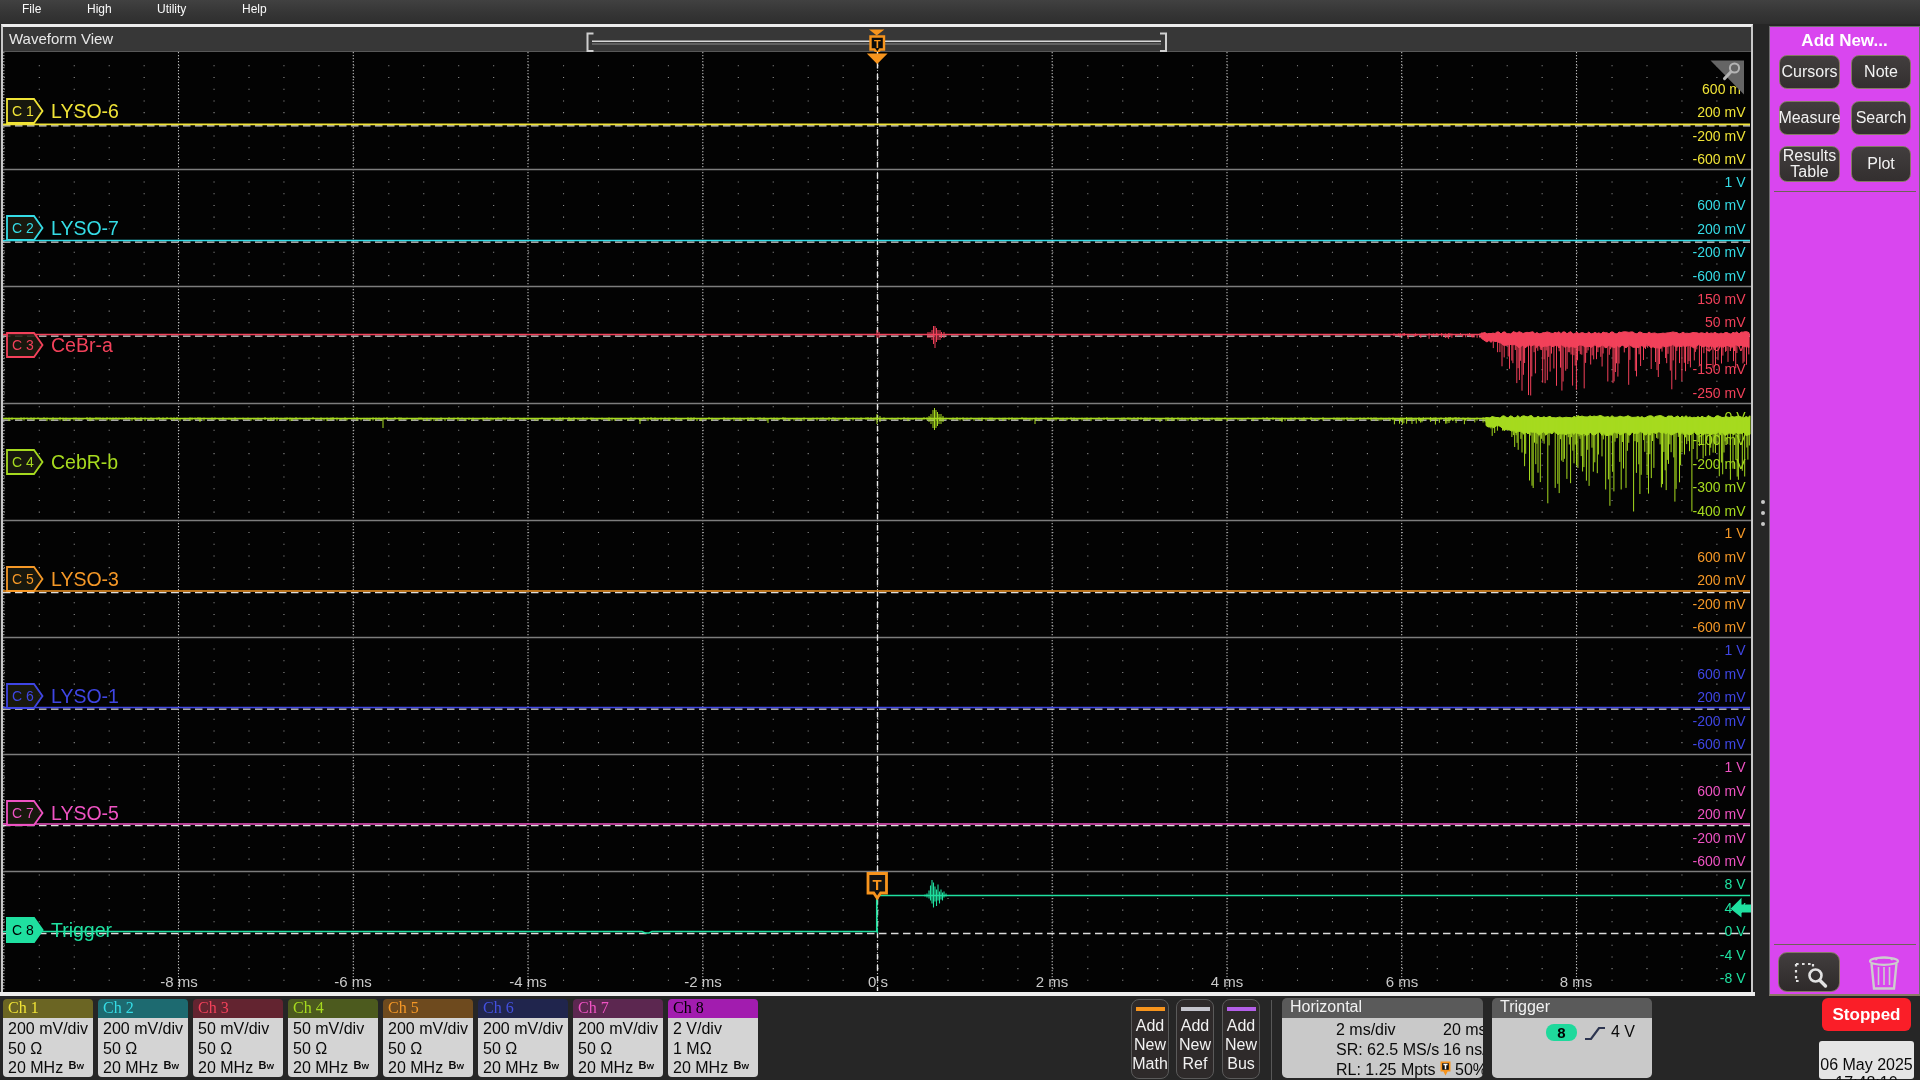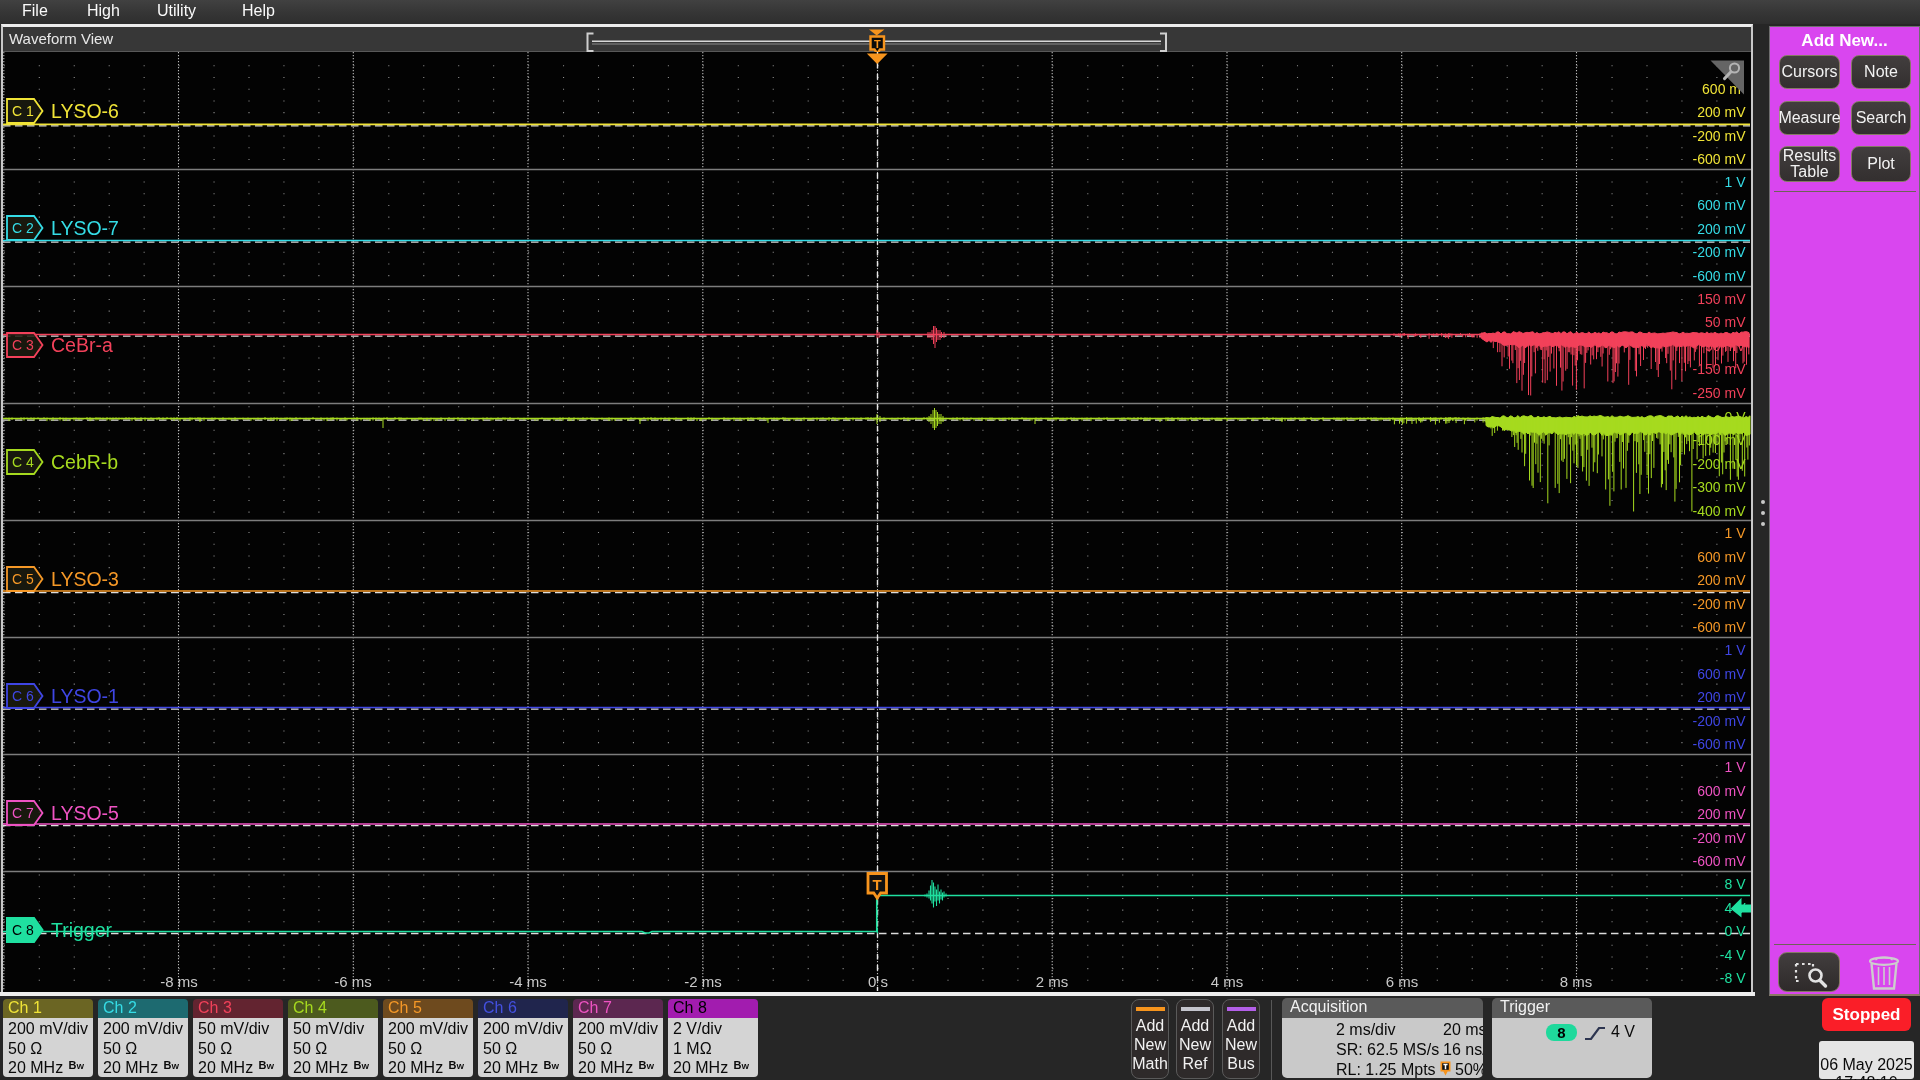--- a/index.html
+++ b/index.html
@@ -1,18 +1,18 @@
 <!DOCTYPE html>
 <html><head><meta charset="utf-8"><title>scope</title>
 <style>
 * { margin:0; padding:0; box-sizing:border-box; }
 html,body { width:1920px; height:1080px; overflow:hidden; background:#262626;
   font-family:"Liberation Sans", sans-serif; }
 #menubar { position:absolute; left:0; top:0; width:1920px; height:24px;
-  background:linear-gradient(#414141,#353535 55%,#2e2e2e); color:#fafafa; font-size:16px; }
+  background:linear-gradient(#414141,#353535 55%,#2e2e2e); color:#fafafa; font-size:12px; }
 #menubar span { position:absolute; top:2px; }
 #wfv { position:absolute; left:1px; top:24px; width:1752px; height:972px;
   background:#030303; border:2px solid #c9c9c9; border-top:3px solid #ededed; }
 #wfvhdr { position:absolute; left:0; top:0; width:1748px; height:25px; background:#373737;
   border-bottom:1px solid #585858; color:#e8e8e8; font-size:15px; }
 #wfvhdr .t { position:absolute; left:6px; top:3px; }
 #hdrsvg { position:absolute; left:0; top:0; overflow:visible; }
 #plot { position:absolute; left:0; top:25px; }
 #rpanel { position:absolute; left:1769px; top:26px; width:151px; height:970px;
   background:#d946ef; border:1px solid #6e6e6e; border-bottom:2px solid #8a7a64; }
@@ -22,21 +22,21 @@
   border:1px solid #857a64; border-radius:8px; color:#f2f2f2; font-size:16px;
   display:flex; align-items:center; justify-content:center; text-align:center; line-height:16px; }
 .rsep { position:absolute; left:4px; width:142px; height:1px; background:#6e6258; }
 #zoombtn { position:absolute; left:8px; top:925px; width:62px; height:40px;
   background:linear-gradient(#423e3e,#2e2a2a); border:1px solid #857a64; border-radius:9px; }
 #trashic { position:absolute; left:96px; top:927px; }
 #splitter span { position:absolute; left:1761px; width:4px; height:4px; border-radius:2px; background:#c9c9c9; }
 #bottombar { position:absolute; left:0; top:996px; width:1920px; height:84px; background:#262626; }
 #botwhite { position:absolute; left:0; top:992px; width:1755px; height:4px; background:#ededed; }
 .chblk { position:absolute; top:3px; width:90px; height:78px; border-radius:4px; overflow:hidden; }
-.chhdr { height:19px; font-size:16px; padding-left:5px; padding-top:0px; }
+.chhdr { height:19px; font-size:16px; padding-left:5px; padding-top:0px;font-family:Liberation Serif, serif; }
 .chbody { height:59px; background:#d4d4d4; color:#0a0a0a; font-size:16px; padding:1px 0 0 5px; line-height:19.5px; position:relative; white-space:nowrap; }
 .bw { position:absolute; right:9px; bottom:5px; font-size:11px; font-weight:bold; line-height:11px; }
 .bw span { font-size:8px; }
 .anbtn { position:absolute; top:3px; width:38px; height:80px; background:#2e2a2a;
   border:1px solid #5a5a5a; border-radius:8px; }
 .anline { position:absolute; left:4px; top:7px; width:29px; height:3.5px; }
 .antxt { position:absolute; top:16px; width:100%; text-align:center; color:#f2f2f2;
   font-size:16px; line-height:19px; }
 #vsep { position:absolute; left:1271px; top:4px; width:1px; height:80px; background:#585858; }
 .panel { position:absolute; top:2px; border-radius:5px; overflow:hidden; height:80px; }
@@ -373,21 +373,21 @@
 <div class="anbtn" style="left:1176px">
       <div class="anline" style="background:#c4c4cc"></div>
 <div class="antxt">Add<br>New<br>Ref</div>
     </div>
 <div class="anbtn" style="left:1222px">
       <div class="anline" style="background:#b45fe8"></div>
 <div class="antxt">Add<br>New<br>Bus</div>
     </div>
 <div id="vsep"></div>
 <div class="panel" style="left:1282px;width:201px">
-<div class="phdr">Acquisition</div>
+<div class="phdr">Horizontal</div>
 <div class="pbody">
 <div style="left:8px;top:3px">2 ms/div</div>
         <div style="left:115px;top:3px">20 ms</div>
 <div style="left:8px;top:23px">SR: 62.5 MS/s</div>
         <div style="left:115px;top:23px">16 ns/pt</div>
 <div style="left:8px;top:43px">RL: 1.25 Mpts</div>
 <div style="left:112px;top:43px"><svg width="11" height="15" viewBox="0 0 11 15">
 <path d="M0.5 0.5h10v10h-2.9l-2.1 4l-2.1-4H0.5Z" fill="#f7941d"></path>
 <rect x="2.2" y="2.2" width="6.6" height="6.6" fill="#111"></rect>
 <path d="M3.4 3.6h4.2M5.5 3.6v4.6" stroke="#fff" stroke-width="1.5"></path>

